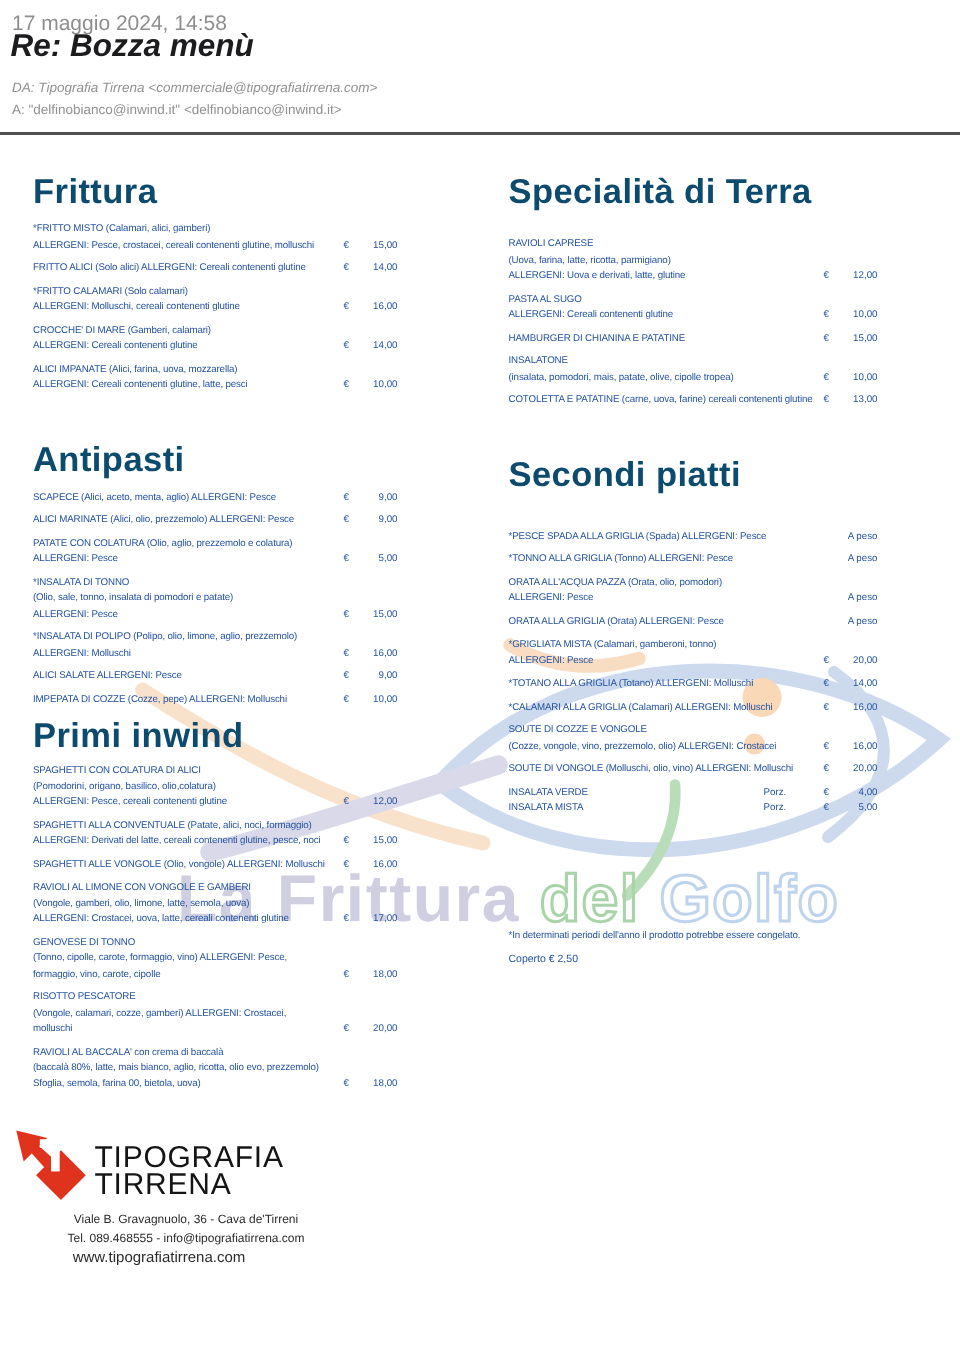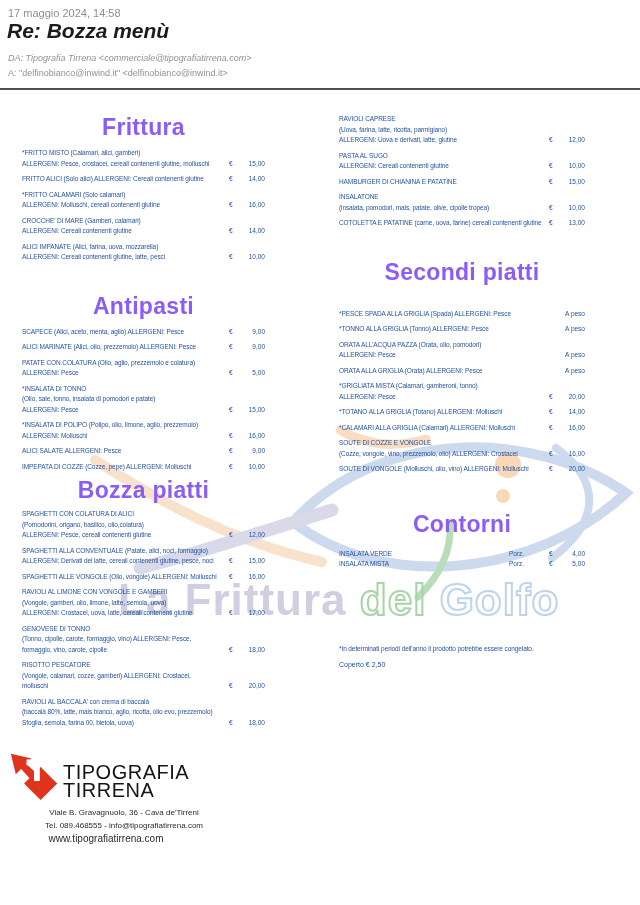--- a/index.html
+++ b/index.html
@@ -1,31 +1,31 @@
 <!DOCTYPE html>
 <html><head>
 <meta charset="utf-8">
 <style>
   html,body{margin:0;padding:0;background:#fff;}
   .page{position:relative;width:640px;height:905px;background:#fff;overflow:hidden;
         font-family:"Liberation Sans","DejaVu Sans",sans-serif;}
   
   .email-header{position:relative;height:88px;border-bottom:2px solid #4e4e4e;}
-  .mail-date{position:absolute;top:7px;left:8px;font-size:11px;color:#8e8e8e;}
+  .mail-date{position:absolute;top:7px;left:8px;font-size:14px;color:#8e8e8e;}
   .mail-subject{position:absolute;top:19px;left:7px;font-size:21px;font-weight:600;color:#1c1c1e;font-style:italic;}
   .mail-from{position:absolute;top:53px;left:8px;font-size:9px;color:#919191;font-style:italic;}
   .mail-to{position:absolute;top:68px;left:8px;font-size:9px;color:#919191;}
   
   .menu{position:relative;height:658px;}
   .col{position:absolute;top:0;z-index:2;}
   .col-left{left:22px;width:243px;}
   .col-right{left:339px;width:246px;}
   .col{padding-top:24px;box-sizing:border-box;}
-  .section-title{margin:0;text-align:center;font-size:23px;line-height:26px;font-weight:bold;
-                 color:#8b5cf6;letter-spacing:.3px;white-space:nowrap;}
+  .section-title{margin:0;font-size:23px;line-height:26px;font-weight:bold;
+                 color:#0c4a6e;letter-spacing:.3px;white-space:nowrap;}
   .menu-section{margin:0;}
   .col-left .menu-section:nth-of-type(1) .section-title{margin-bottom:8px;}
   .col-left .menu-section:nth-of-type(2) .section-title{margin-top:30px;margin-bottom:8px;}
   .col-left .menu-section:nth-of-type(3) .section-title{margin-top:0px;margin-bottom:6px;}
   .col-right .menu-section:nth-of-type(1) .section-title{margin-bottom:18px;}
   .col-right .menu-section:nth-of-type(2) .section-title{margin-top:30px;margin-bottom:24px;}
   .col-right .menu-section:nth-of-type(3) .section-title{margin-top:36px;margin-bottom:12px;}
   .menu-item{display:flex;align-items:flex-end;margin-bottom:5px;}
   .contorni .menu-item{margin-bottom:0;}
   .item-lines{flex:1;min-width:0;}
@@ -200,21 +200,21 @@
             <div class="item-lines">
               <div class="item-line">IMPEPATA DI COZZE (Cozze, pepe) ALLERGENI: Molluschi</div>
             </div>
             <div class="item-price">
               <span class="euro">€</span>
               <span class="amount">10,00</span>
             </div>
           </div>
         </section>
         <section class="menu-section">
-          <h2 class="section-title">Bozza piatti</h2>
+          <h2 class="section-title">Primi inwind</h2>
           <div class="menu-item">
             <div class="item-lines">
               <div class="item-line">SPAGHETTI CON COLATURA DI ALICI</div>
               <div class="item-line">(Pomodorini, origano, basilico, olio,colatura)</div>
               <div class="item-line">ALLERGENI: Pesce, cereali contenenti glutine</div>
             </div>
             <div class="item-price">
               <span class="euro">€</span>
               <span class="amount">12,00</span>
             </div>
@@ -281,20 +281,21 @@
               <span class="euro">€</span>
               <span class="amount">18,00</span>
             </div>
           </div>
         </section>
       </div>
 
     <div class="col col-right">
       <div id="col-right-sections">
           <section class="menu-section">
+            <h2 class="section-title">Specialità di Terra</h2>
             <div class="menu-item">
               <div class="item-lines">
                 <div class="item-line">RAVIOLI CAPRESE</div>
                 <div class="item-line">(Uova, farina, latte, ricotta, parmigiano)</div>
                 <div class="item-line">ALLERGENI: Uova e derivati, latte, glutine</div>
               </div>
               <div class="item-price">
                 <span class="euro">€</span>
                 <span class="amount">12,00</span>
               </div>
@@ -407,21 +408,20 @@
               <div class="item-lines">
                 <div class="item-line">SOUTE DI VONGOLE (Molluschi, olio, vino) ALLERGENI: Molluschi</div>
               </div>
               <div class="item-price">
                 <span class="euro">€</span>
                 <span class="amount">20,00</span>
               </div>
             </div>
           </section>
           <section class="menu-section contorni">
-            <h2 class="section-title">Contorni</h2>
             <div class="menu-item">
               <div class="item-lines">
                 <div class="item-line">INSALATA VERDE</div>
               </div>
               <div class="porz">Porz.</div>
               <div class="item-price">
                 <span class="euro">€</span>
                 <span class="amount">4,00</span>
               </div>
             </div>

